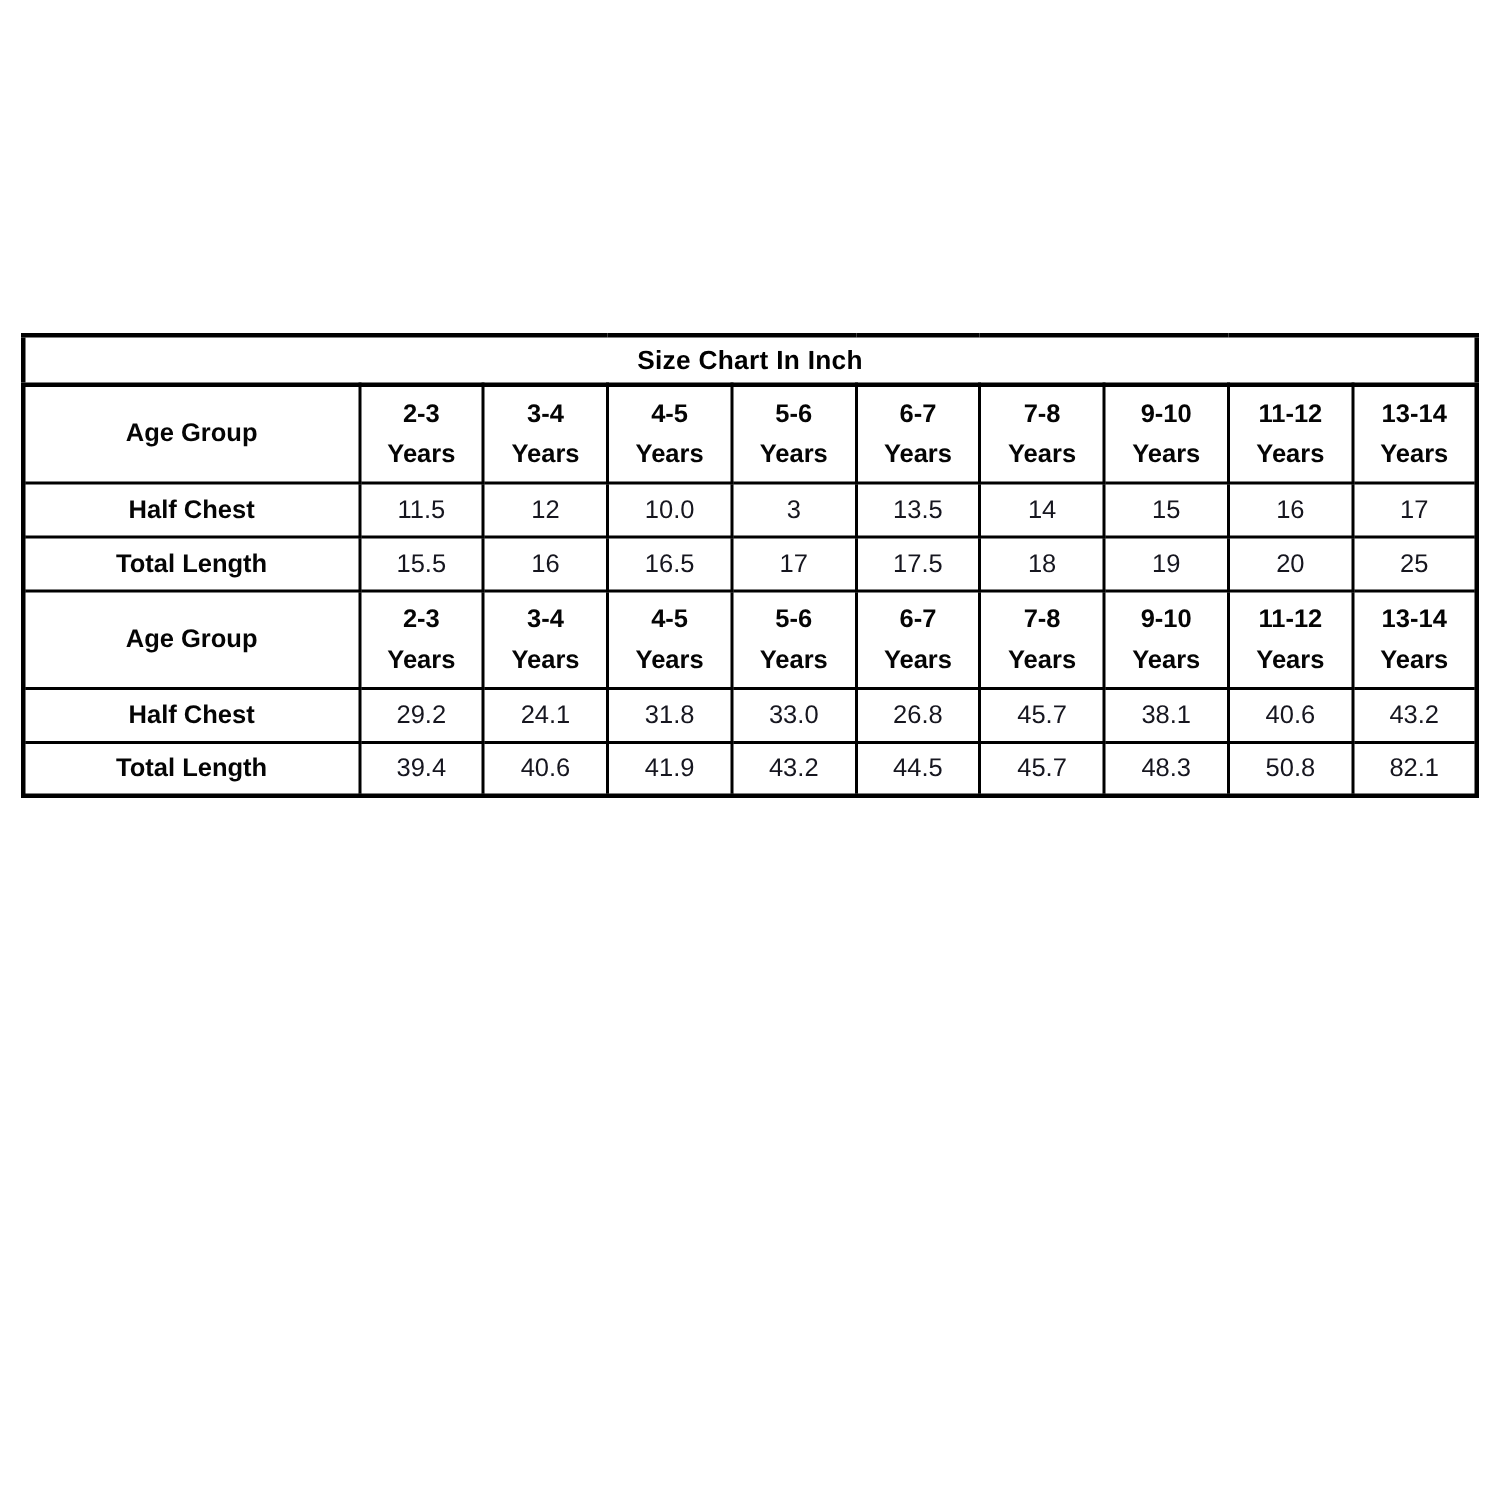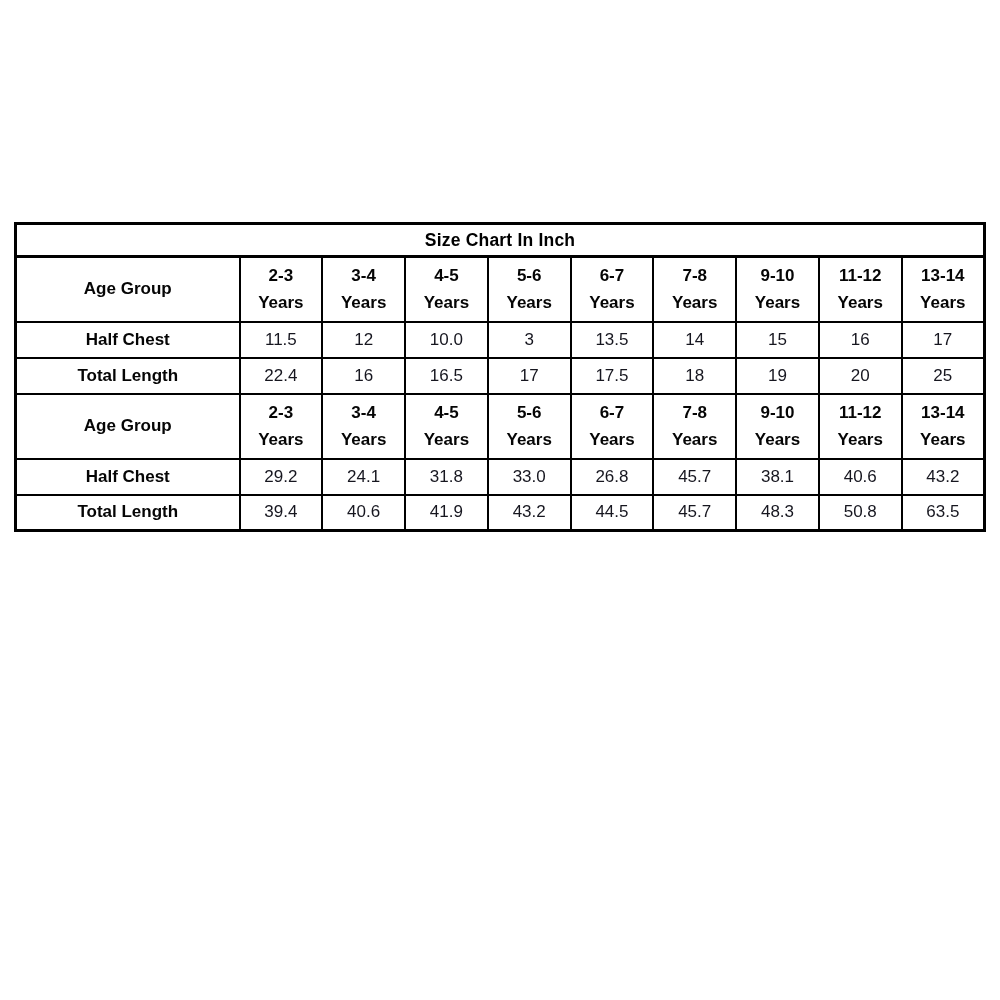--- a/index.html
+++ b/index.html
@@ -114,21 +114,21 @@
         <td>10.0</td>
         <td>3</td>
         <td>13.5</td>
         <td>14</td>
         <td>15</td>
         <td>16</td>
         <td>17</td>
       </tr>
       <tr class="row-data">
         <td class="lbl">Total Length</td>
-        <td>22.4</td>
+        <td>15.5</td>
         <td>16</td>
         <td>16.5</td>
         <td>17</td>
         <td>17.5</td>
         <td>18</td>
         <td>19</td>
         <td>20</td>
         <td>25</td>
       </tr>
 
@@ -186,18 +186,18 @@
       <tr class="row-data">
         <td class="lbl">Total Length</td>
         <td>39.4</td>
         <td>40.6</td>
         <td>41.9</td>
         <td>43.2</td>
         <td>44.5</td>
         <td>45.7</td>
         <td>48.3</td>
         <td>50.8</td>
-        <td>63.5</td>
+        <td>82.1</td>
       </tr>
 
     </tbody>
   </table>
 </div>
 
 </body></html>

